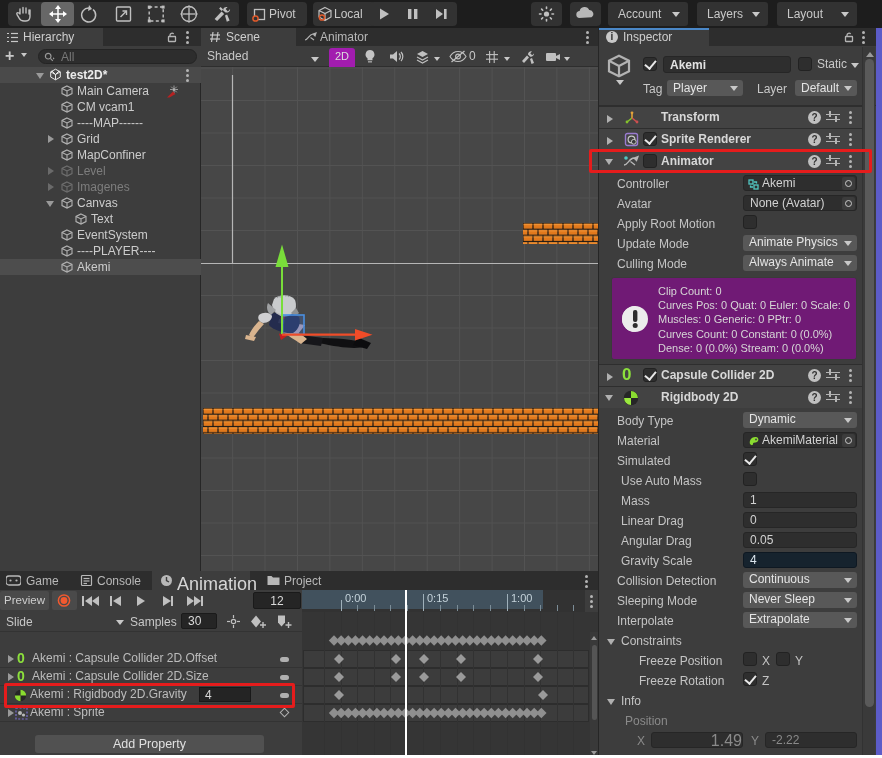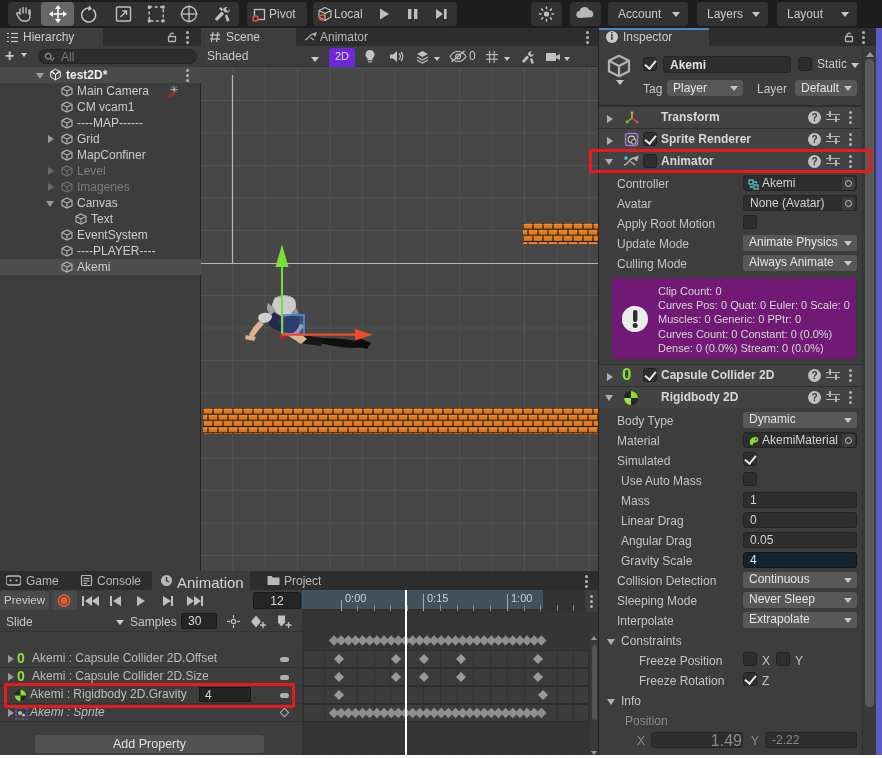--- a/index.html
+++ b/index.html
@@ -314,21 +314,21 @@
     <span style="position:absolute;left:119px;top:2px;font-size:12px;color:#b8b8b8;">Animator</span>
     <div class="dots3" style="left:385px;top:3px;">
         <i></i>
         <i></i>
         <i></i>
       </div>
   </div>
   <div class="abs" style="left:0;top:18px;width:397px;height:21px;background:#3d3d3d;border-bottom:1px solid #2e2e2e;">
     <span style="position:absolute;left:6px;top:3px;font-size:12px;color:#c8c8c8;">Shaded</span>
     <span class="abs" style="left:110px;top:11px;width:0;height:0;border-left:4px solid transparent;border-right:4px solid transparent;border-top:5px solid #c8c8c8;"></span>
-    <div class="abs" style="left:128px;top:2px;width:26px;height:25px;background:#6d28d9;border-radius:3px;color:#dedede;font-size:11px;text-align:center;line-height:17px;">2D</div>
+    <div class="abs" style="left:128px;top:2px;width:26px;height:25px;background:#a21caf;border-radius:3px;color:#dedede;font-size:11px;text-align:center;line-height:17px;">2D</div>
     <svg class="abs" style="left:162px;top:3px;" width="14" height="15" viewBox="0 0 14 15">
         <path d="M7 1 a4.5 4.5 0 0 1 2.5 8.2 l0 2 h-5 l0 -2 A4.5 4.5 0 0 1 7 1 Z" fill="#c4c4c4"></path>
         <rect x="5" y="12" width="4" height="1.6" fill="#999"></rect>
       </svg>
     <svg class="abs" style="left:188px;top:4px;" width="15" height="13" viewBox="0 0 15 13" fill="#c0c0c0">
         <path d="M1 4.5 h3 L8 1 V12 L4 8.5 H1 Z"></path>
         <path d="M10 3.5 a4 4 0 0 1 0 6 M12 2 a6.5 6.5 0 0 1 0 9" stroke="#c0c0c0" stroke-width="1.2" fill="none"></path>
       </svg>
     <svg class="abs" style="left:214px;top:4px;" width="15" height="14" viewBox="0 0 15 14" fill="none" stroke="#c0c0c0" stroke-width="1.1">
         <path d="M7.5 1 L13 4 L7.5 7 L2 4 Z" fill="#c0c0c0" stroke="none"></path>
@@ -468,21 +468,21 @@
         <line x1="3.5" y1="4.5" x2="9.5" y2="4.5"></line>
         <line x1="3.5" y1="7" x2="9.5" y2="7"></line>
         <line x1="3.5" y1="9.5" x2="7" y2="9.5"></line>
       </svg>
     <span style="position:absolute;left:97px;top:3px;font-size:12px;color:#b8b8b8;">Console</span>
     <div class="tab-active abs" style="left:152px;top:0;width:98px;height:19px;"></div>
     <svg class="abs" style="left:160px;top:3px;" width="13" height="13" viewBox="0 0 13 13">
         <circle cx="6.5" cy="6.5" r="5.5" fill="#b8b8b8"></circle>
         <path d="M6.5 3 V6.5 L9 8" stroke="#3d3d3d" stroke-width="1.4" fill="none"></path>
       </svg>
-    <span style="position:absolute;left:177px;top:3px;font-size:15px;color:#d6d6d6;">Animation</span>
+    <span style="position:absolute;left:177px;top:3px;font-size:18px;color:#d6d6d6;">Animation</span>
     <svg class="abs" style="left:267px;top:4px;" width="13" height="11" viewBox="0 0 13 11">
         <path d="M0.5 1 h4 l1.5 1.5 h6.5 v7.5 h-12 Z" fill="#b8b8b8"></path>
       </svg>
     <span style="position:absolute;left:284px;top:3px;font-size:12px;color:#b8b8b8;">Project</span>
     <div class="dots3" style="left:585px;top:4px;">
         <i></i>
         <i></i>
         <i></i>
       </div>
   </div>
@@ -700,21 +700,21 @@
       <div class="abs" style="left:199px;top:1px;width:52px;height:15px;background:#242424;border:1px solid #191919;color:#d8d8d8;font-size:12px;line-height:14px;"><span style="margin-left:5px;">4</span></div>
       <span class="oval"></span>
     </div>
     <div class="prow" style="top:72px;">
         <span class="rt" style="left:8px;top:5px;border-left-color:#9a9a9a;"></span>
       <svg class="abs" style="left:15px;top:3px;" width="13" height="13" viewBox="0 0 13 13" fill="none">
           <rect x="1" y="1" width="11" height="11" stroke="#7a6fd0" stroke-width="1.2" stroke-dasharray="2 1.6"></rect>
           <circle cx="5" cy="6" r="2" fill="#b8b8b8"></circle>
           <circle cx="8.5" cy="8" r="1.6" fill="#b8b8b8"></circle>
         </svg>
-      <span class="ptxt" style="left:30px;font-style:italic;">Akemi : Sprite</span>
+      <span class="ptxt" style="left:30px;">Akemi : Sprite</span>
       <span class="abs" style="left:281px;top:5px;width:7px;height:7px;border:1px solid #b0b0b0;transform:rotate(45deg);"></span>
     </div>
     <div class="abs" style="left:35px;top:103px;width:229px;height:18px;background:#515151;border-radius:3px;color:#e0e0e0;font-size:12.5px;text-align:center;line-height:18px;">Add Property</div>
   </div>
 
   <div class="abs" style="left:405px;top:19px;width:1.5px;height:166px;background:#ffffff;"></div>
 </div>
 <div class="abs" id="inspector" style="left:598px;top:28px;width:284px;height:730px;background:#3d3d3d;border-left:1px solid #262626;">
   <div class="abs tabbar" style="left:0;top:0;width:284px;height:18px;">
     <div class="tab-active abs" style="left:0;top:0;width:110px;height:18px;border-top:2px solid #4a87c7;"></div>

